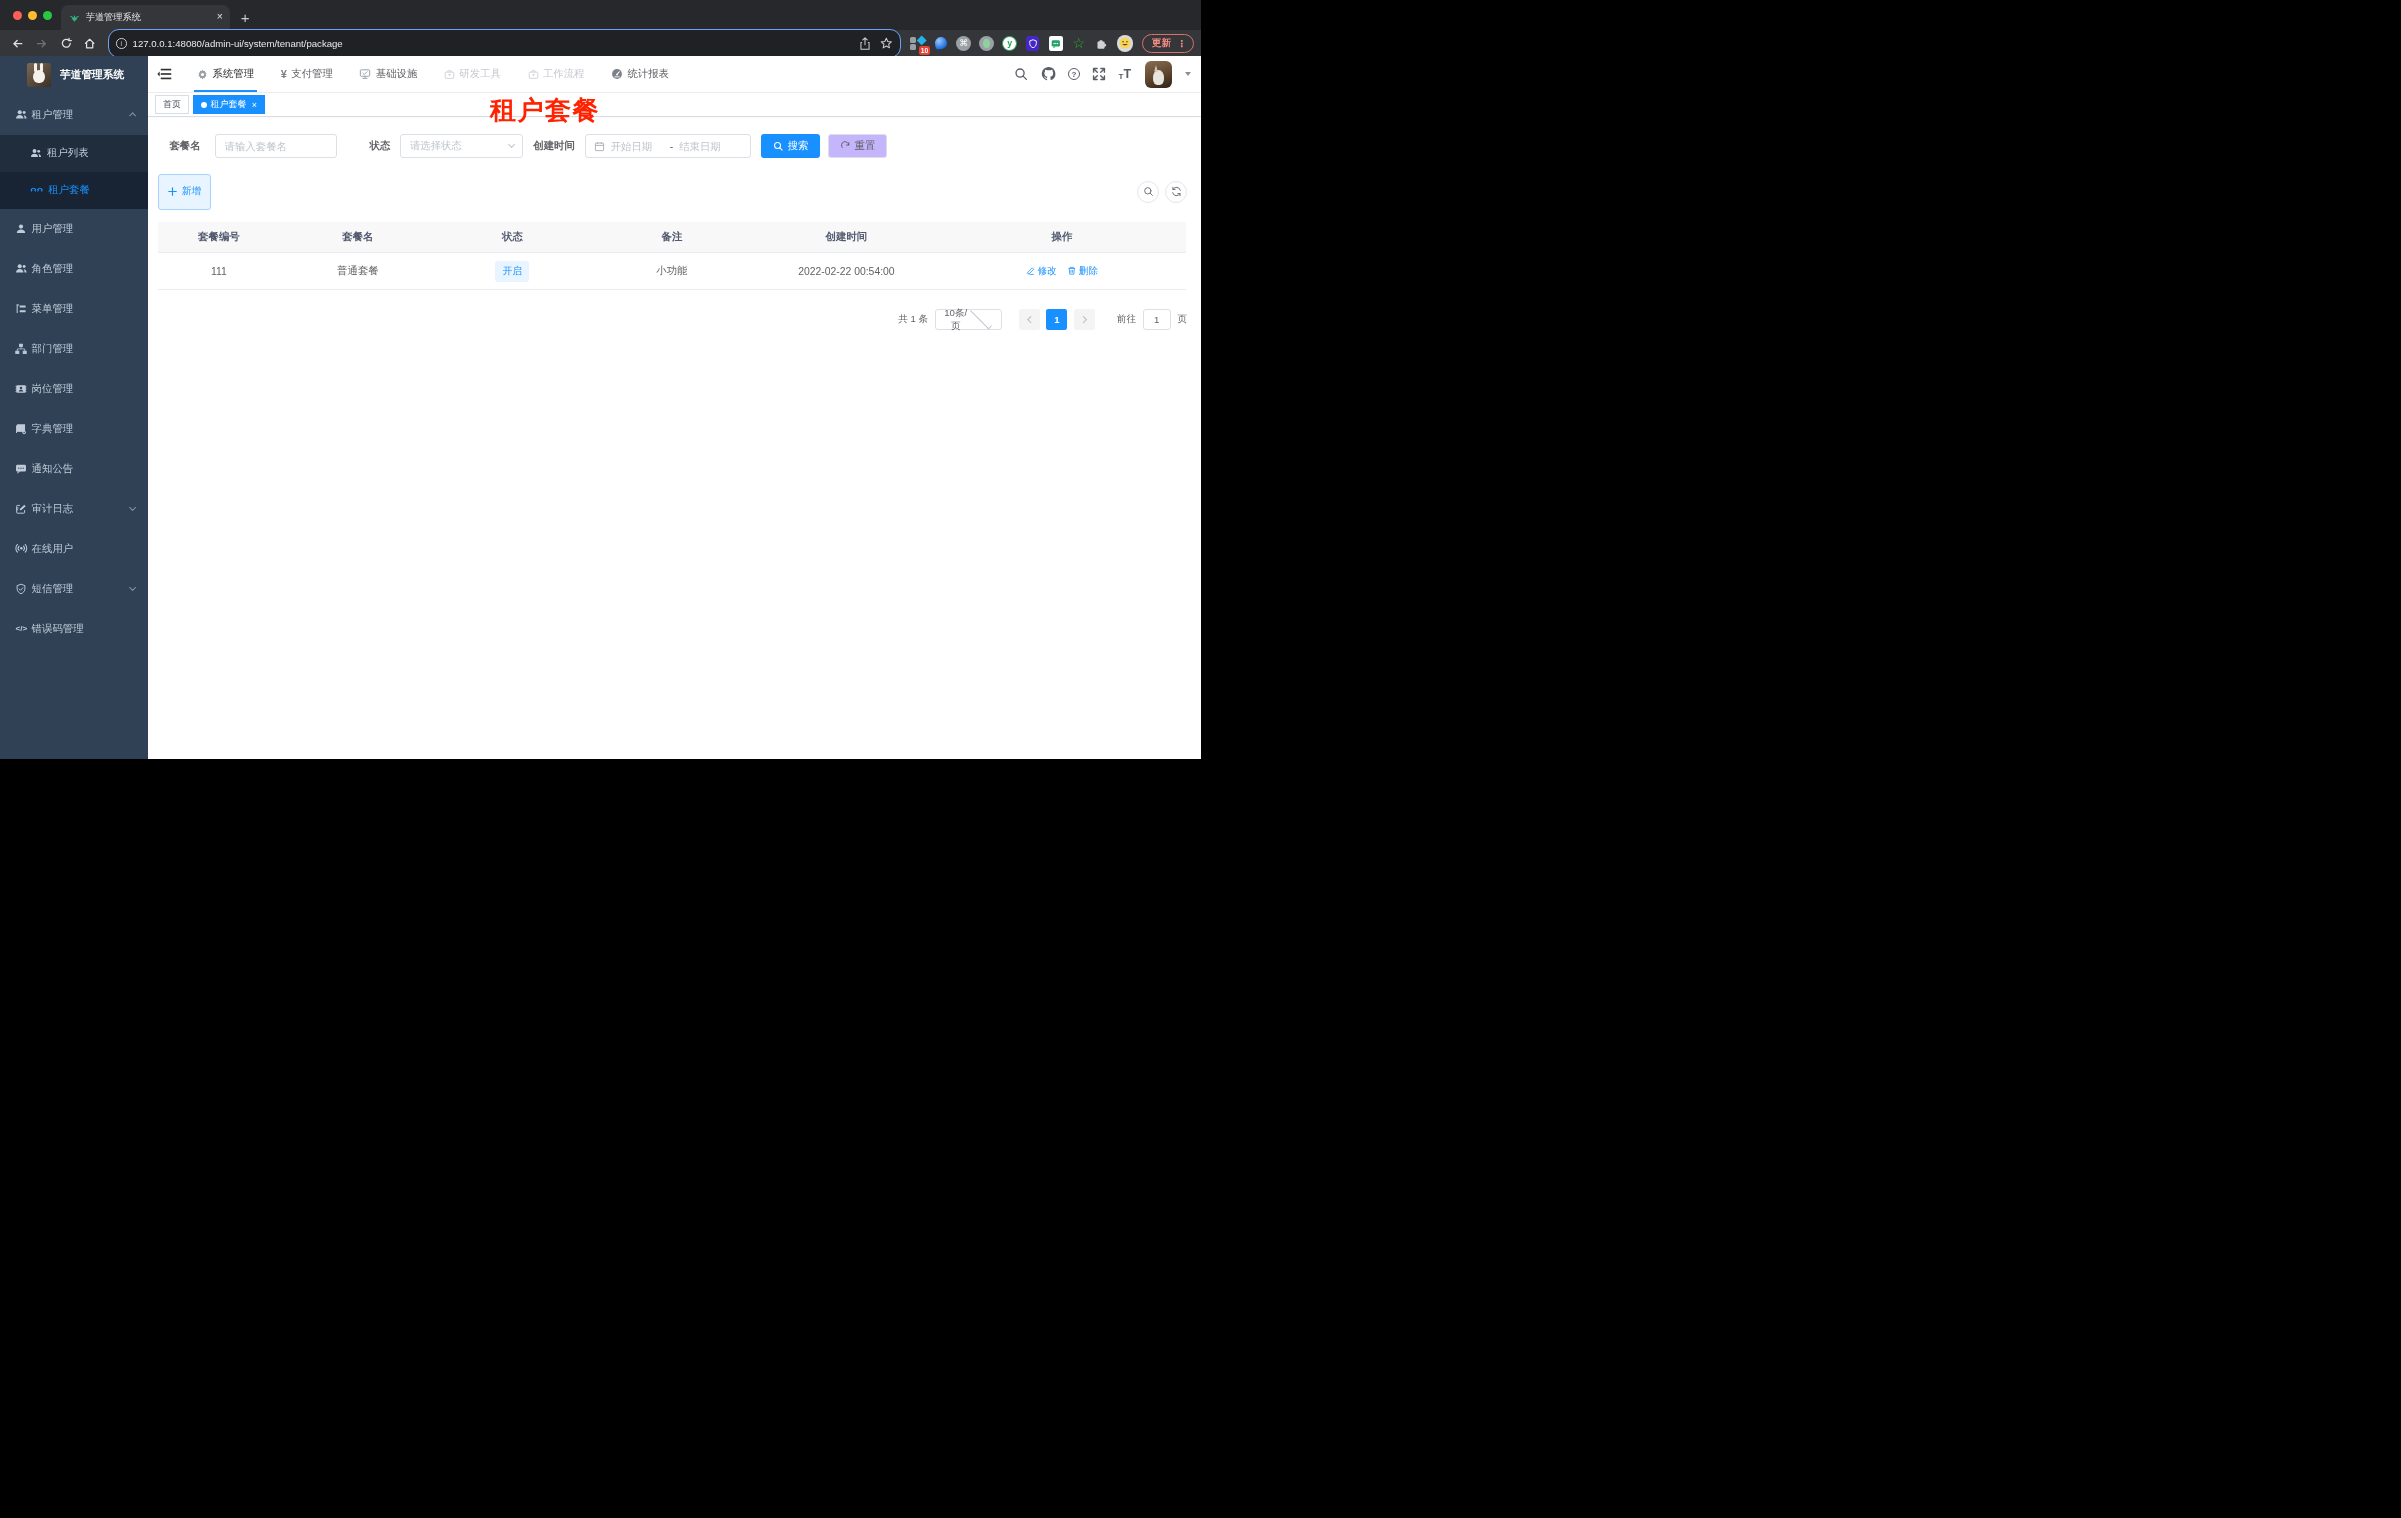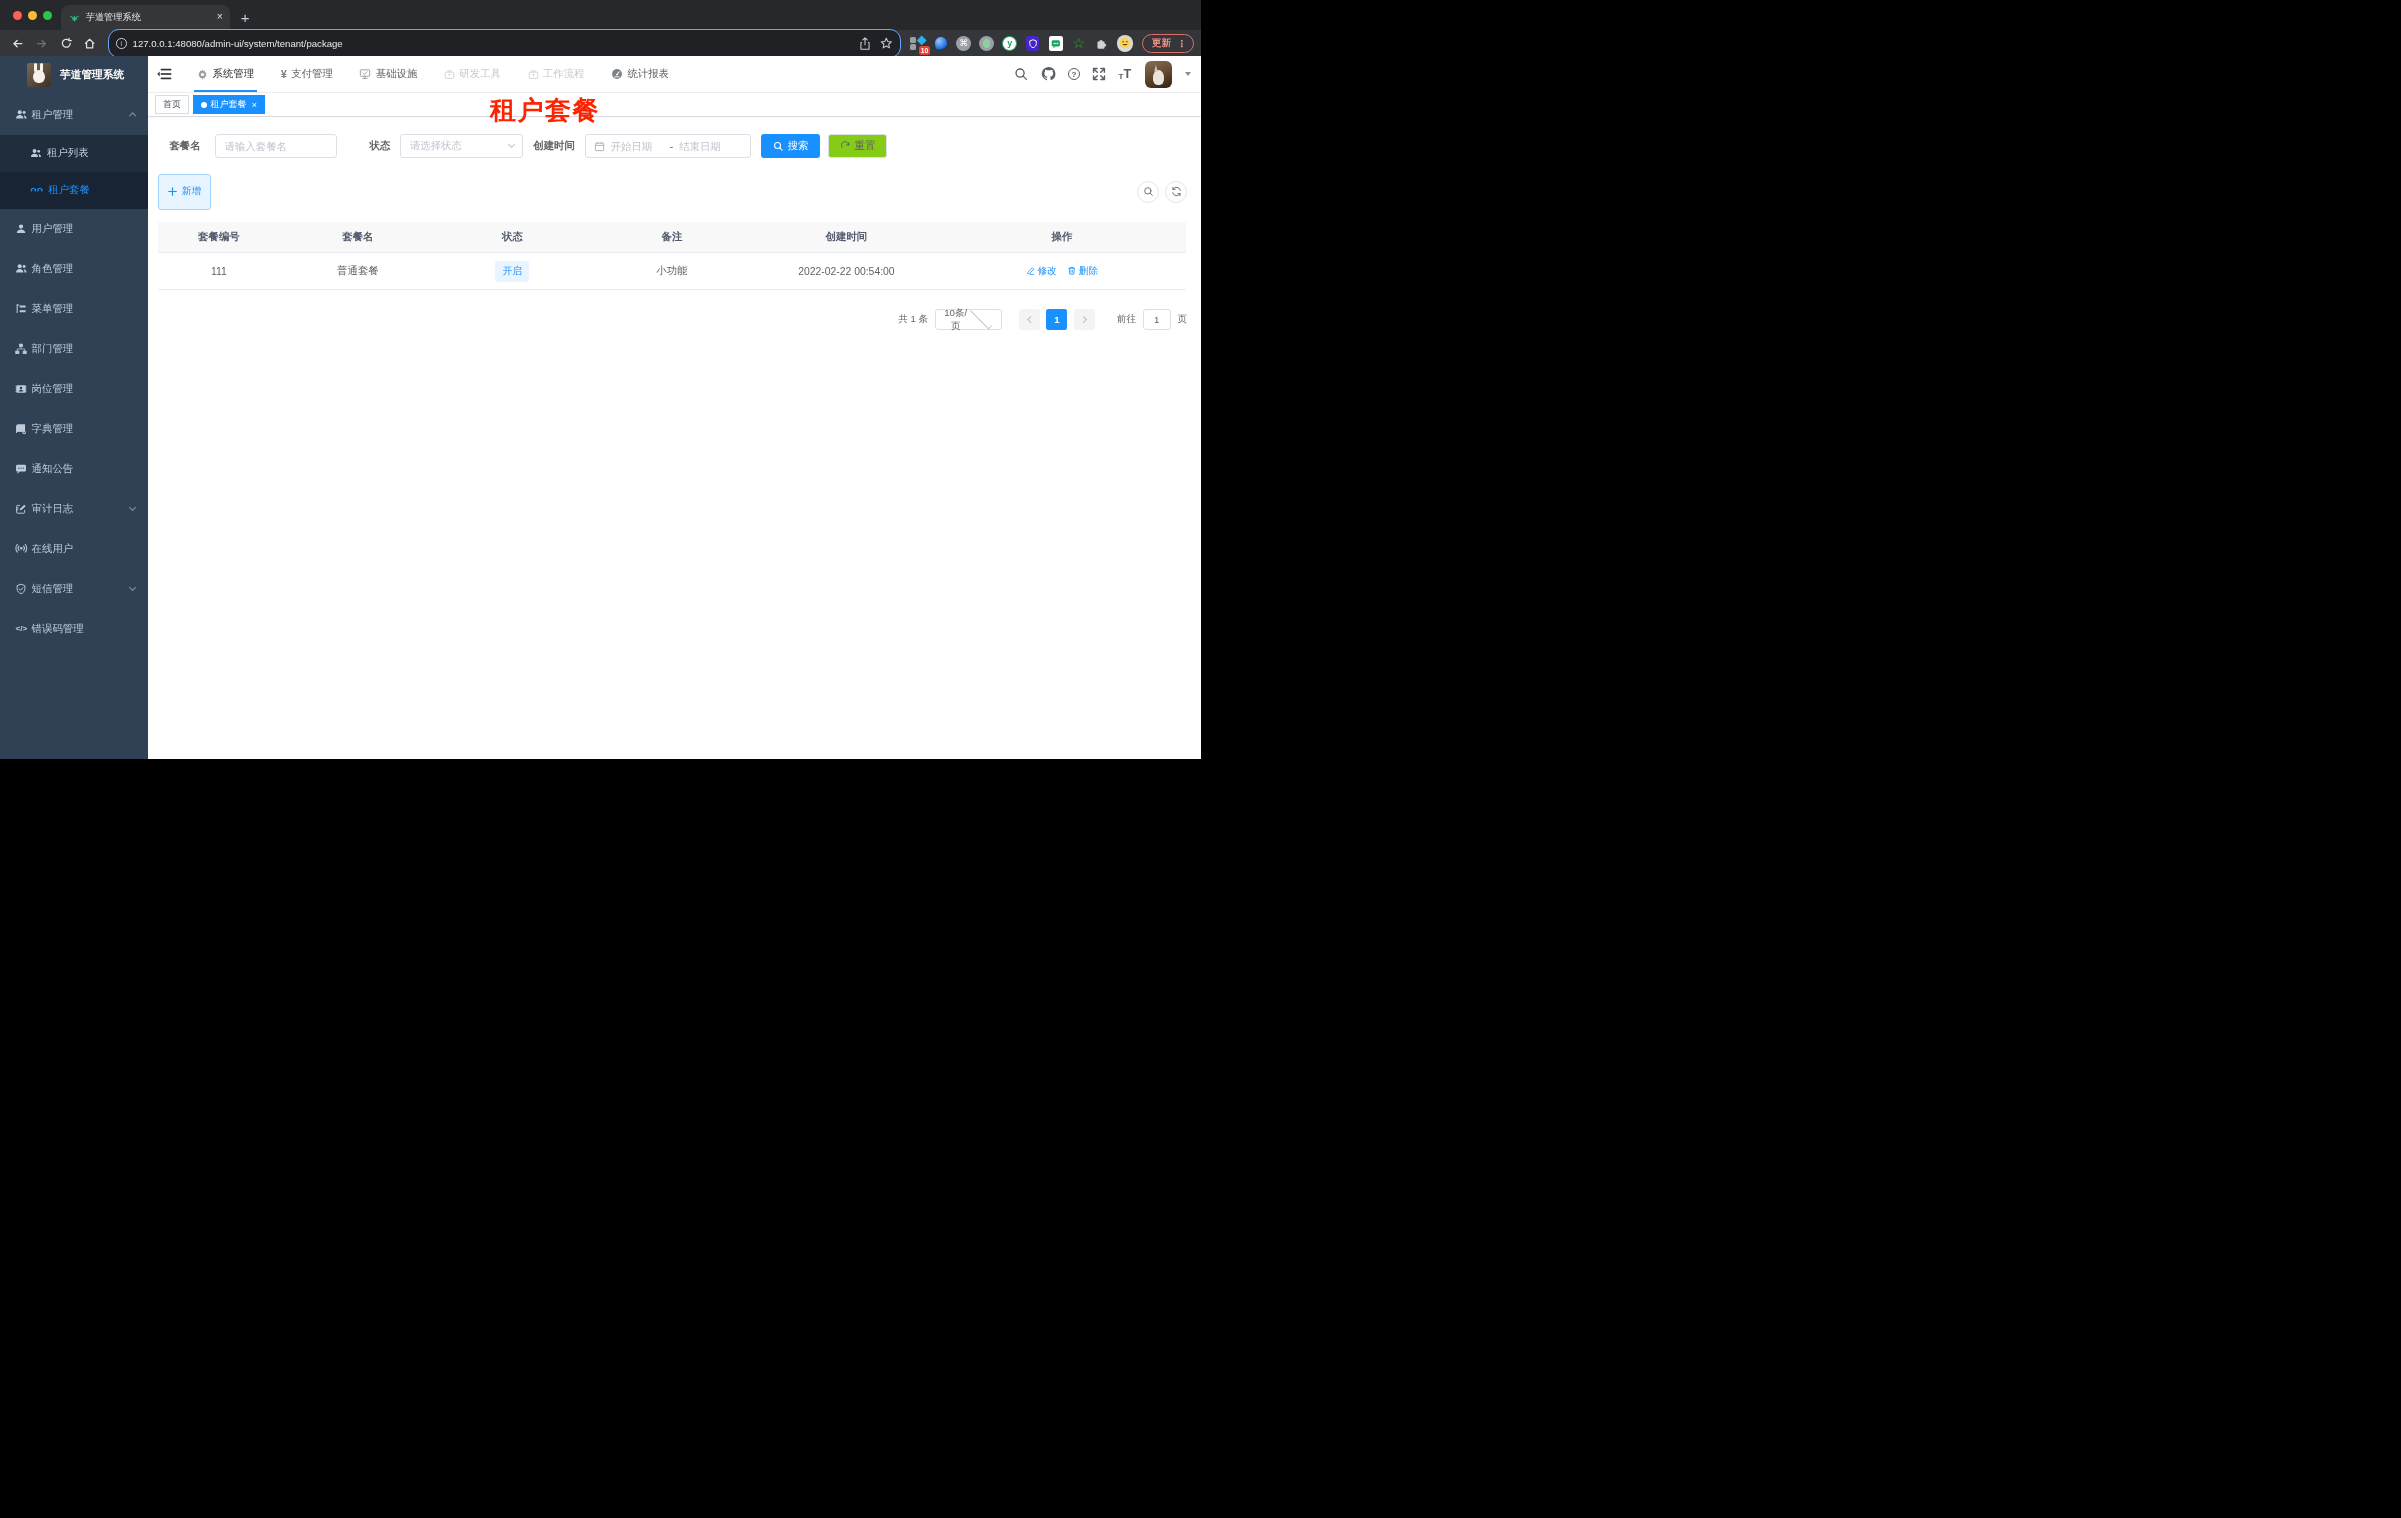--- a/index.html
+++ b/index.html
@@ -115,21 +115,21 @@
   .sel .ph { flex:1; }
   .sel .chev { color:#c0c4cc; margin-top:-2.2px; }
   .daterange { height:24px; border:0.7px solid #dcdfe6; border-radius:3px; display:flex; align-items:center;
     padding:0 7.4px; gap:6px; color:#bfc4cc; font-size:10.4px; }
   .daterange input { border:none; outline:none; width:53px; font-size:10.4px; color:#606266; }
   .daterange input::placeholder { color:#bfc4cc; }
   .dr-sep { color:#606266; }
   .btn { height:24px; border-radius:3px; font-size:10.4px; display:inline-flex; align-items:center; gap:4.4px;
     padding:0 11px; cursor:pointer; border:0.7px solid transparent; }
   .btn.primary { background:#1890ff; color:#fff; }
-  .btn.plain { background:#84cc16; border-color:#dcdfe6; color:#606266; }
+  .btn.plain { background:#c4b5fd; border-color:#dcdfe6; color:#606266; }
   .btn.add { height:36px; background:#e8f4ff; border:0.7px solid #a3d3ff; color:#1890ff; font-size:9.6px; padding:0 9px; }
 
   .toolbar-row { margin-top:15.5px; display:flex; align-items:center; }
   .tool-circles { margin-left:auto; display:flex; gap:6px; }
   .circle-btn { width:22px; height:22px; border:0.7px solid #e3e6eb; border-radius:50%; background:#fff;
     display:flex; align-items:center; justify-content:center; color:#6b7077; cursor:pointer; }
 
   
   .table { margin-top:12.6px; width:1028px; font-size:10.4px; }
   .t-head, .t-row { display:grid; grid-template-columns:121px 157px 152px 167px 182px 1fr; }

